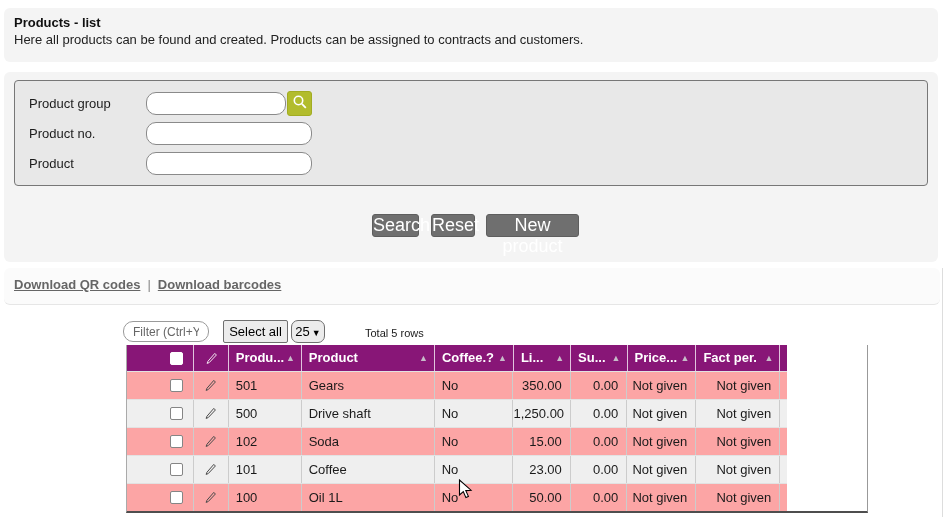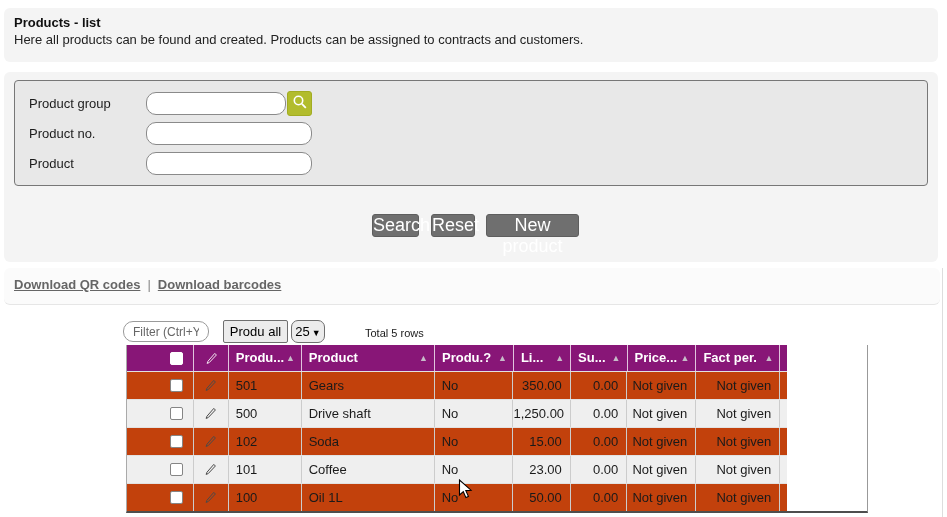--- a/index.html
+++ b/index.html
@@ -49,21 +49,21 @@
   #select-all-btn { left:223px; width:65px; }
   #page-size { left:291px; width:34px; text-align:center;border-radius:7px; }
   #page-size .dd-arrow { font-size:9px; margin-left:2px; }
   .total-rows { position:absolute; left:365px; top:327px; font-size:11px; color:#1a1a1a; }
 
   
   .ptable { position:absolute; left:126px; top:345px; width:742px;
     border-left:1px solid #aaa; border-right:1px solid #999; border-bottom:2px solid #4e4e4e; }
   .trow { display:flex; width:660px;padding-left:33px; }
   .thead { background:#881677; height:26px; color:#fff; font-weight:bold; }
-  .tbody { height:28px; background:#c2410c; border-top:1px solid #e2e2e2; }
+  .tbody { height:28px; background:#fca5a5; border-top:1px solid #e2e2e2; }
   .tbody.alt { background:#efefef; }
   .cell { position:relative; height:100%; overflow:hidden; white-space:nowrap; }
   .thead .cell { line-height:26px; border-left:1px solid rgba(255,255,255,.75); }
   .thead .cell:first-child { border-left:none; }
   .tbody .cell { line-height:28px; border-left:1px solid #ccc; }
   .tbody .cell:first-child { border-left:none; }
   .c0 { width:40px; } .c1 { width:41px; } .c2 { width:86px; } .c3 { width:158px; }
   .c4 { width:93px; } .c5 { width:67px; } .c6 { width:66px; } .c7 { width:81px; }
   .c8 { width:99px; } .c9 { width:9px; }
   .pl { padding-left:7px; } .num { text-align:right; padding-right:8px; }
@@ -119,42 +119,42 @@
   </div>
 
   <div class="links-panel">
     <div class="inner">
       <a class="dl-link">Download QR codes</a><span class="link-sep">|</span><a class="dl-link">Download barcodes</a>
     </div>
   </div>
   <div class="right-edge"></div>
 
   <input class="filter-input" type="text" placeholder="Filter (Ctrl+Y)" style="">
-  <button class="ctl-btn" id="select-all-btn">Produ all</button>
+  <button class="ctl-btn" id="select-all-btn">Select all</button>
   <button class="ctl-btn" id="page-size"><span>25</span><span class="dd-arrow">▼</span></button>
   <span class="total-rows">Total 5 rows</span>
 
   <div class="ptable">
 
     <div class="trow thead">
       <div class="cell c0">
         <div class="cb-wrap">
             <input type="checkbox" class="rowcb headcb" style="">
           </div>
       </div>
       <div class="cell c1">
         <div class="pencil-cell">
           <svg width="13" height="13" viewBox="0 0 13 13">
             <path d="M9.8 1.4 L11.4 3 L4.2 10.6 L2.1 11.4 L2.9 9.3 Z" fill="none" stroke="#f2e6f0" stroke-width="1"></path>
           </svg>
         </div>
       </div>
       <div class="cell c2 pl"><span>Produ...</span><span class="sort-arrow">▲</span></div>
       <div class="cell c3 pl"><span>Product</span><span class="sort-arrow">▲</span></div>
-      <div class="cell c4 pl"><span>Produ.?</span><span class="sort-arrow">▲</span></div>
+      <div class="cell c4 pl"><span>Coffee.?</span><span class="sort-arrow">▲</span></div>
       <div class="cell c5 pl"><span>Li...</span><span class="sort-arrow">▲</span></div>
       <div class="cell c6 pl"><span>Su...</span><span class="sort-arrow">▲</span></div>
       <div class="cell c7 pl"><span>Price...</span><span class="sort-arrow">▲</span></div>
       <div class="cell c8 pl"><span>Fact per.</span><span class="sort-arrow">▲</span></div>
       <div class="cell c9"></div>
     </div>
 
     <div class="trow tbody">
       <div class="cell c0">
           <div class="cb-wrap">

